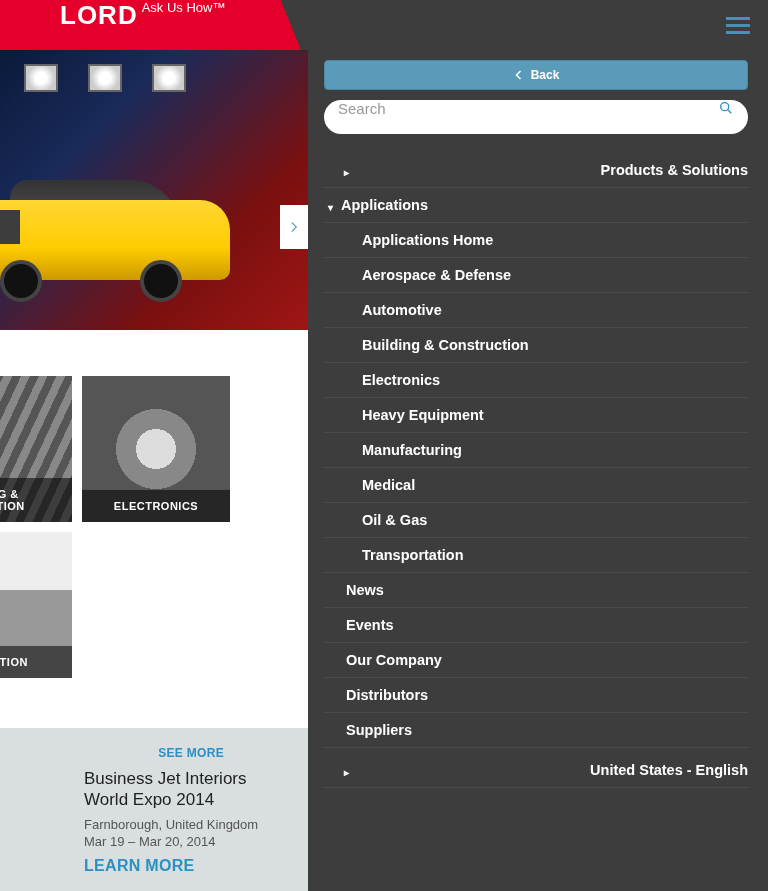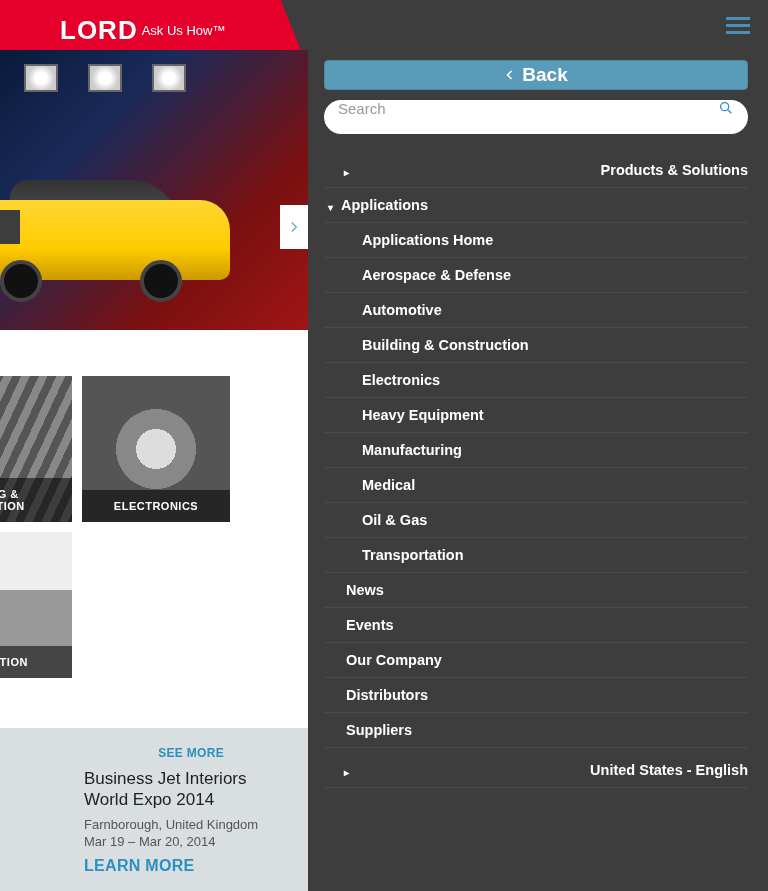--- a/index.html
+++ b/index.html
@@ -4,21 +4,21 @@
 <style>
   * { margin: 0; padding: 0; box-sizing: border-box; font-family: Arial, Helvetica, sans-serif; }
   body { width: 768px; height: 891px; background: #fff; overflow: hidden; position: relative; }
 
   
   .header { height: 50px; background: #3d3d3d; position: relative; }
   .logo-wrap {
     position: absolute; left: 0; top: 0; height: 60px; width: 305px;
     background: #e4002b;
     clip-path: polygon(0 0, 92% 0, 100% 100%, 0 100%);
-    display: flex; align-items: center; padding-left: 60px;
+    display: flex; align-items: flex-start; padding-left: 60px;
   }
   .logo-text { color: #fff; font-weight: 900; font-size: 26px; letter-spacing: 1px; }
   .tagline { color: #fff; font-size: 13px; margin-left: 4px; font-weight: 500; }
   .ham { position: absolute; right: 18px; top: 13px; cursor: pointer; }
   .ham div { width: 24px; height: 3px; background: #4a8fb5; margin: 4px 0; }
 
   
   .main { display: flex; height: 841px; }
   .left { width: 308px; position: relative; background: #f4f4f4; overflow: hidden; }
   .right { flex: 1; background: #3d3d3d; color: #fff; padding: 10px 20px 0 16px; }
@@ -79,21 +79,21 @@
   .see-more { color: #2a91c2; font-size: 12px; font-weight: 800; letter-spacing: 0.3px; text-align: right; margin-right: 60px; margin-bottom: 8px;}
   .card h3 { font-size: 17px; font-weight: 400; color: #222; line-height: 1.25; max-width: 170px;}
   .card .loc { color: #555; font-size: 13px; margin-top: 6px;}
   .card .date { color: #555; font-size: 13px; margin-top: 2px;}
   .card .learn { color: #2a91c2; font-size: 16px; font-weight: 800; margin-top: 8px; letter-spacing: 0.3px;}
 
   
   .back-btn {
     background: #5b9bba; border-radius: 4px; height: 30px; display: flex;
     align-items: center; justify-content: center; gap: 6px; color: #fff;
-    font-size: 19px; font-weight: 600; border: 1px solid #4a88a5; cursor: pointer;
+    font-size: 12px; font-weight: 600; border: 1px solid #4a88a5; cursor: pointer;
   }
   .search-wrap {
     margin-top: 10px; background: #fff; border-radius: 18px; height: 34px;
     display: flex; align-items: flex-start; padding: 0 14px;
   }
   .search-wrap input {
     flex: 1; border: none; outline: none; font-size: 15px; color: #333; background: transparent;
   }
   .search-wrap input::placeholder { color: #999; }
   .search-wrap svg { width: 16px; height: 16px; }

